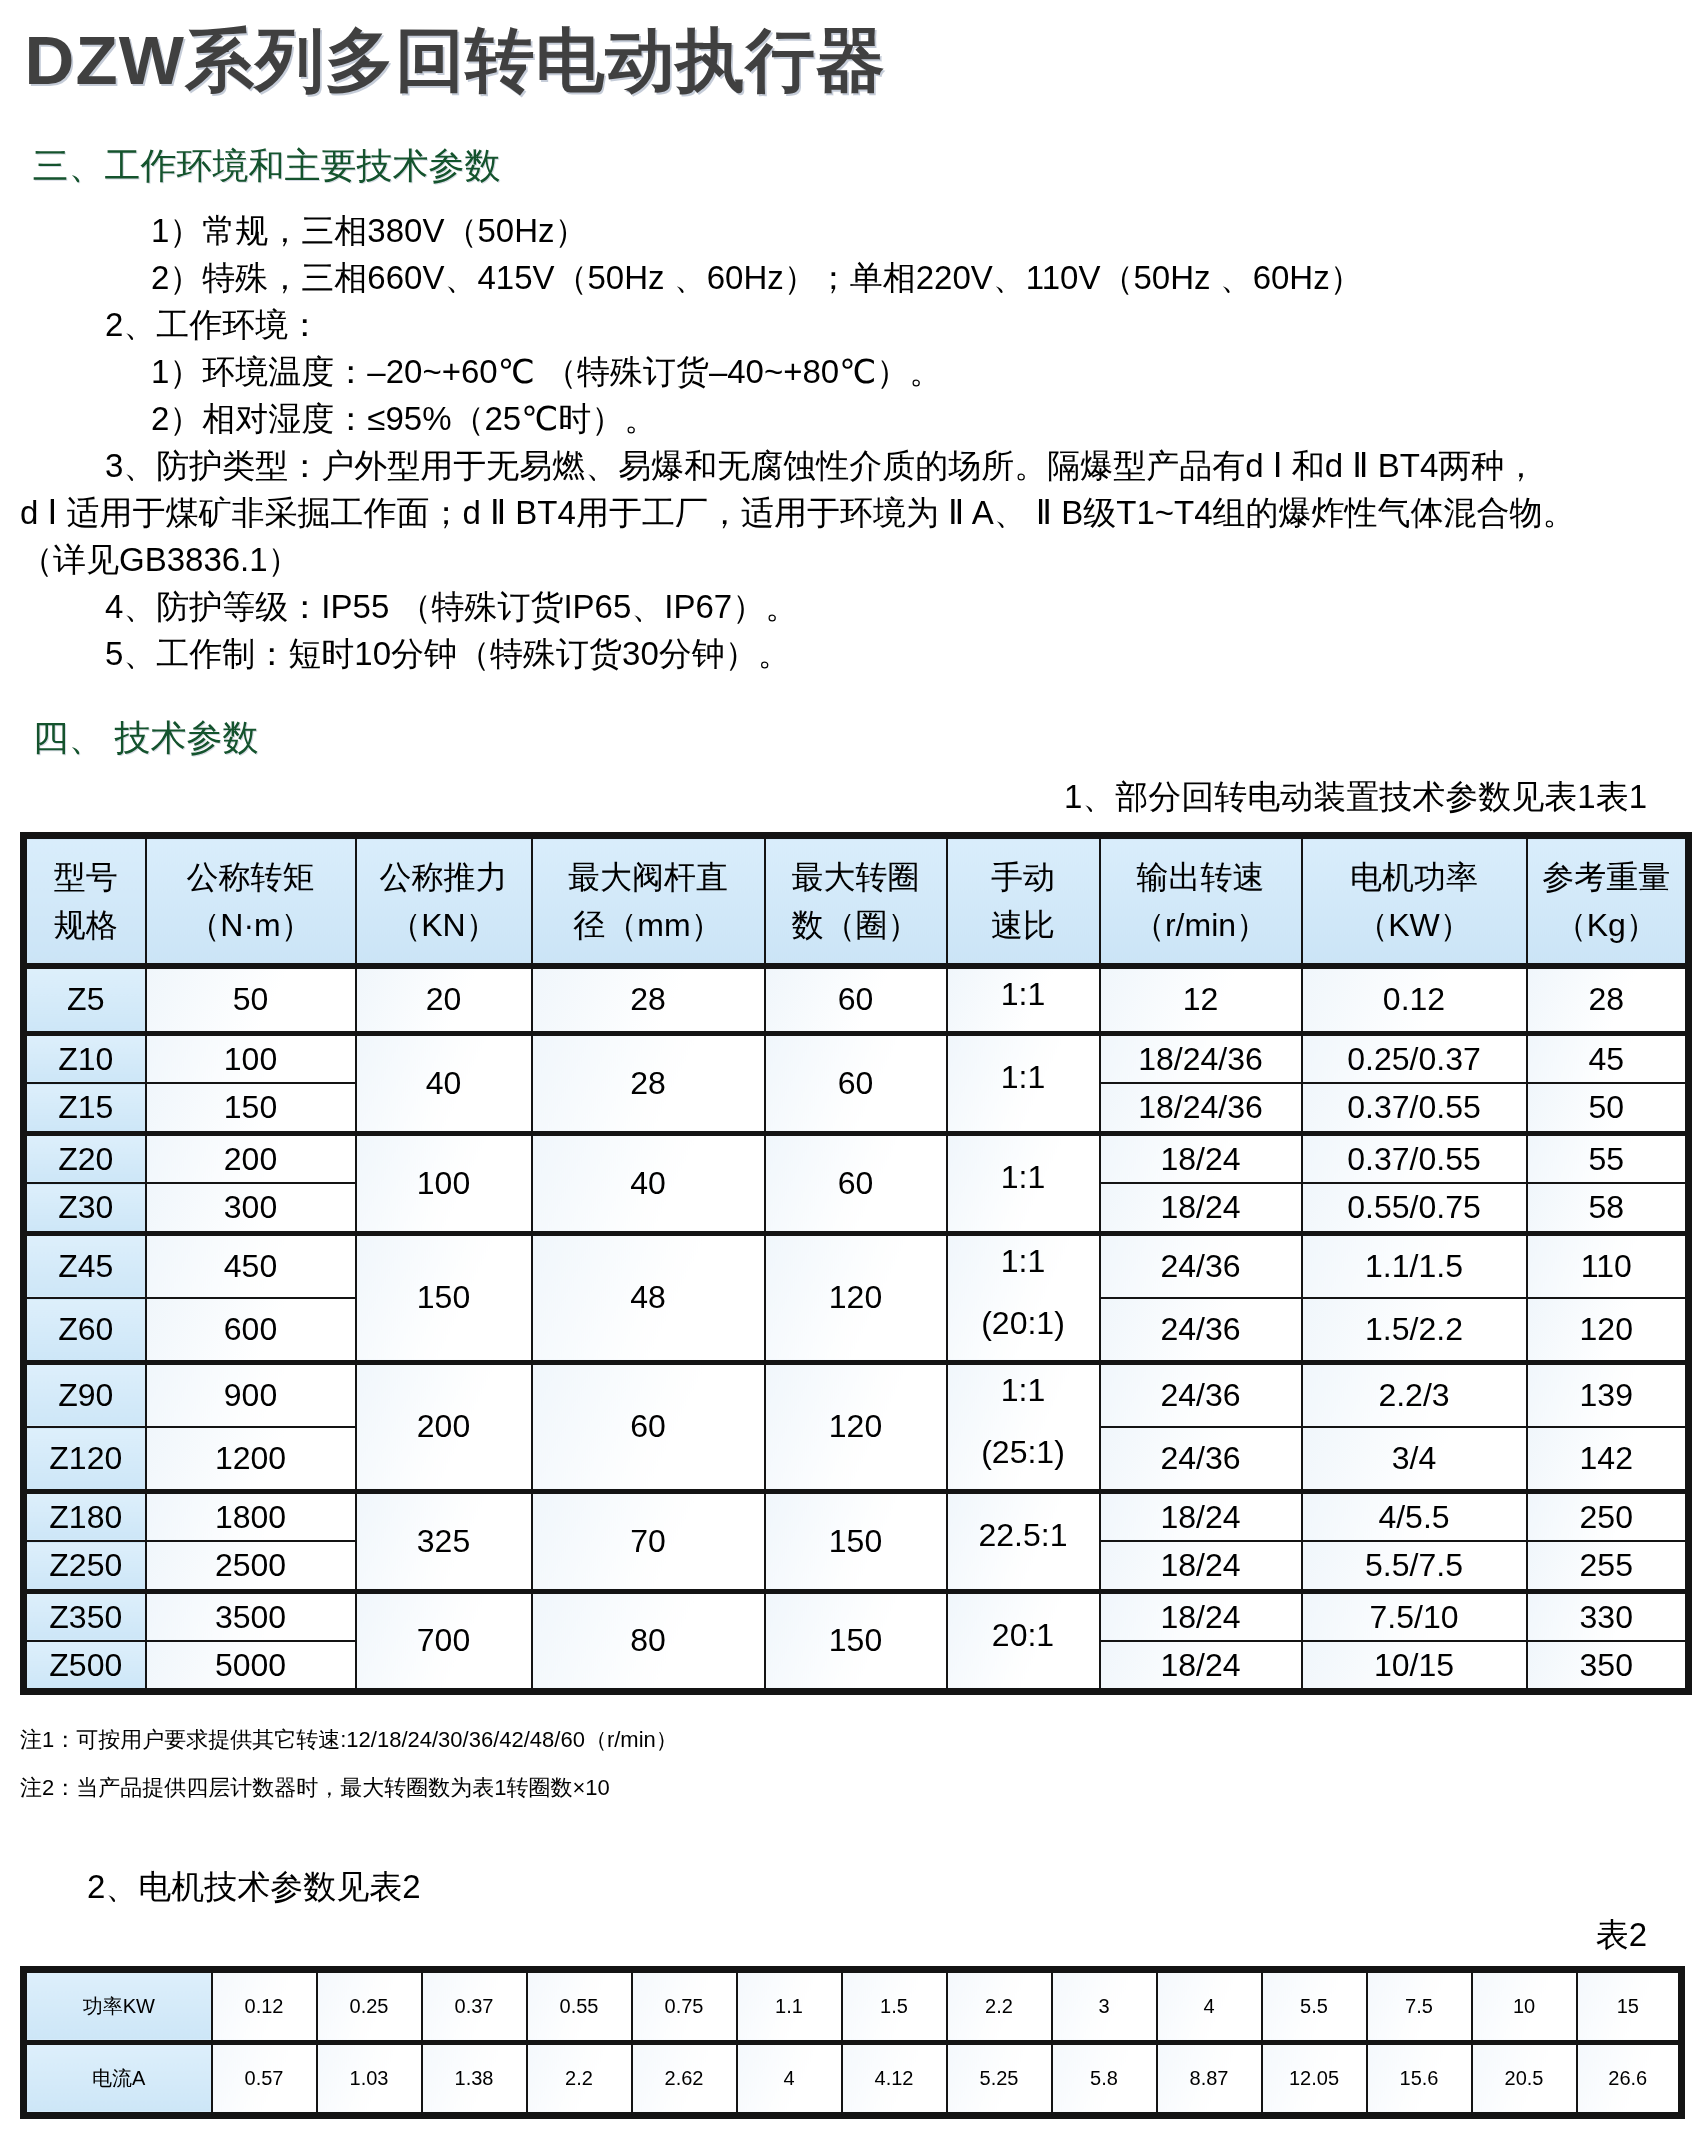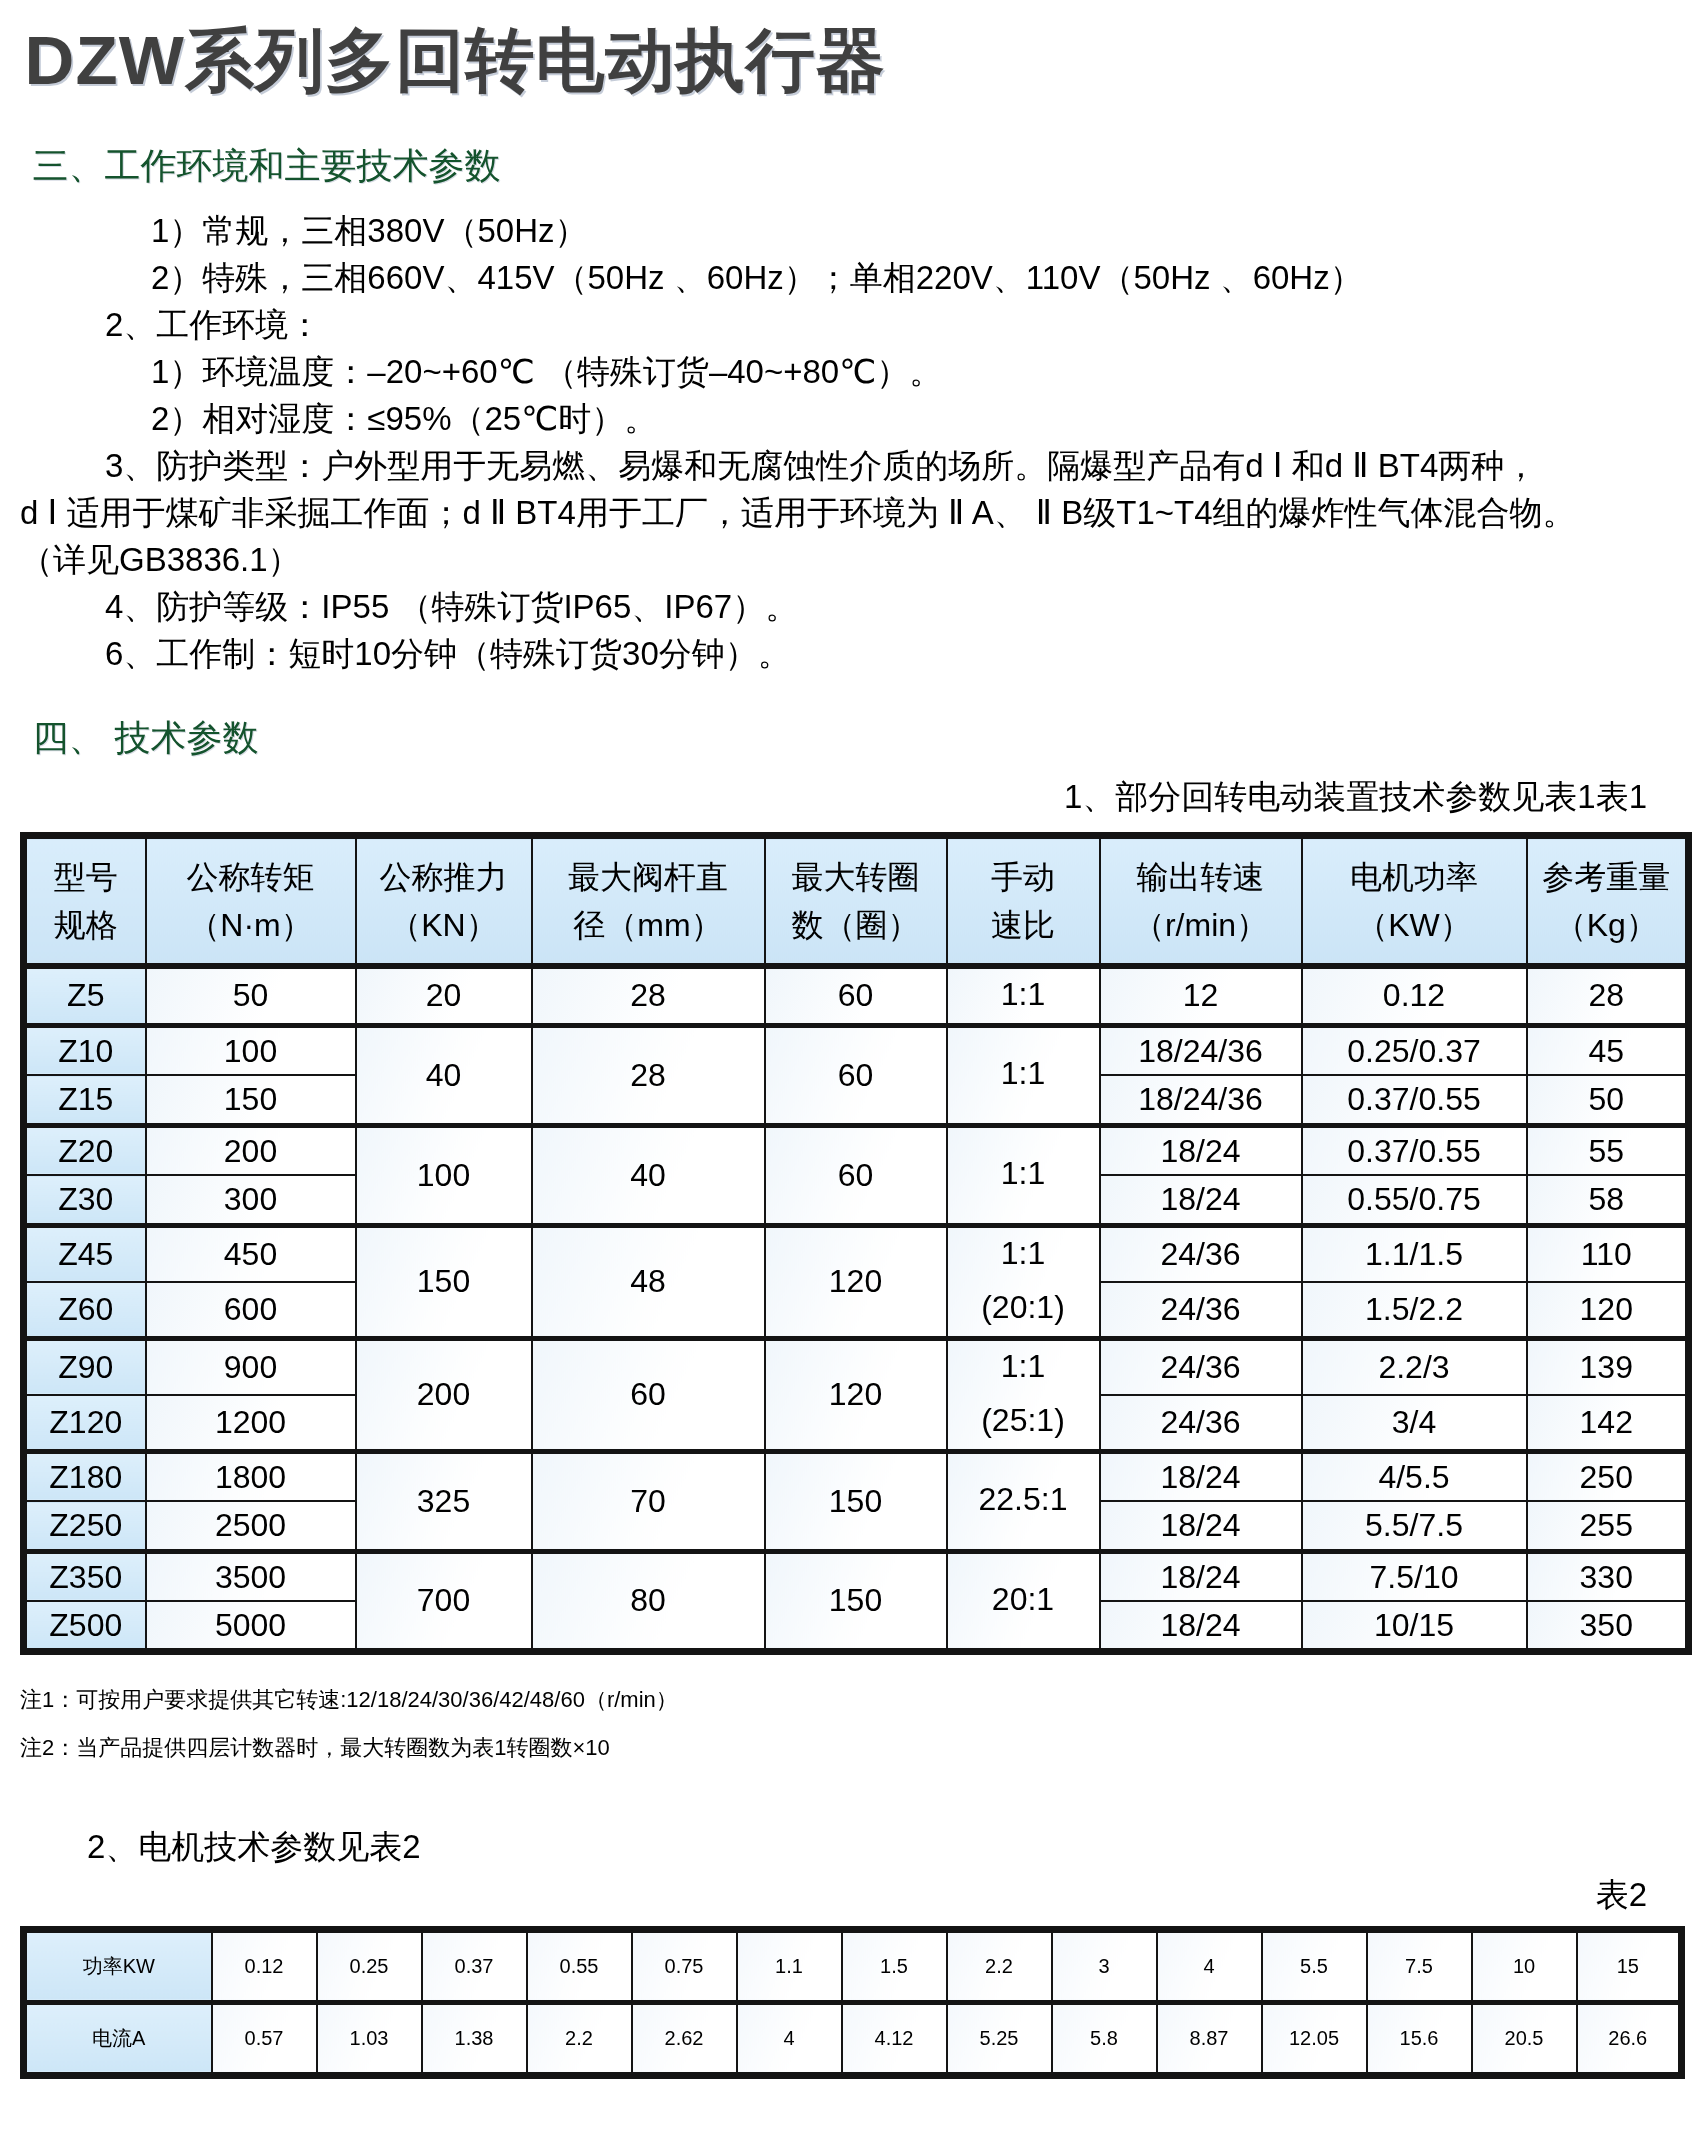--- a/index.html
+++ b/index.html
@@ -73,21 +73,21 @@
   table.t1 thead th {
     height: 130px;
     background: linear-gradient(180deg, #d9edfb 0%, #cbe4f6 100%);
     border-bottom: 6.3px solid #141414;
   }
   .hline { display:block; line-height: 48px; }
   table.t1 tbody td { height: 50px; background: linear-gradient(115deg, #f0f6fb 0%, #ffffff 60%); }
   table.t1 tbody td.model { background: linear-gradient(180deg, #ddeffb 0%, #cde6f7 100%); }
   table.t1 tbody tr.gs td { border-top: 5.7px solid #141414; }
   .ratio-wrap { display: flex; flex-direction: column; justify-content: center; }
-  .ratio-line { height: 54px; line-height: 50px; }
+  .ratio-line { height: 62px; line-height: 50px; }
   .ratio-line:empty { display: none; }
 
   .notes { margin-top: 21.6px; }
   .notes p { margin: 0; font-size: 22px; line-height: 48px; white-space: nowrap; }
 
   .caption2-row {
     margin-top: 55px;
     font-size: 33px;
     line-height: 40px;
     padding-left: 67px;
@@ -131,21 +131,21 @@
   <div class="bodytext">
     <p class="i2">1）常规，三相380V（50Hz）</p>
     <p class="i2">2）特殊，三相660V、415V（50Hz 、60Hz）；单相220V、110V（50Hz 、60Hz）</p>
     <p class="i1">2、工作环境：</p>
     <p class="i2">1）环境温度：–20~+60℃ （特殊订货–40~+80℃）。</p>
     <p class="i2">2）相对湿度：≤95%（25℃时）。</p>
     <p class="i1">3、防护类型：户外型用于无易燃、易爆和无腐蚀性介质的场所。隔爆型产品有d Ⅰ 和d Ⅱ BT4两种，</p>
     <p class="i0">d Ⅰ 适用于煤矿非采掘工作面；d Ⅱ BT4用于工厂，适用于环境为 Ⅱ A、 Ⅱ B级T1~T4组的爆炸性气体混合物。</p>
     <p class="i0">（详见GB3836.1）</p>
     <p class="i1">4、防护等级：IP55 （特殊订货IP65、IP67）。</p>
-    <p class="i1">6、工作制：短时10分钟（特殊订货30分钟）。</p>
+    <p class="i1">5、工作制：短时10分钟（特殊订货30分钟）。</p>
   </div>
 
   <h2 class="sec" id="sec4-heading">四、 技术参数</h2>
 
   <div class="caption-row">
     <span>1、部分回转电动装置技术参数见表1</span>
     <span>表1</span>
   </div>
 
   <table class="t1">

